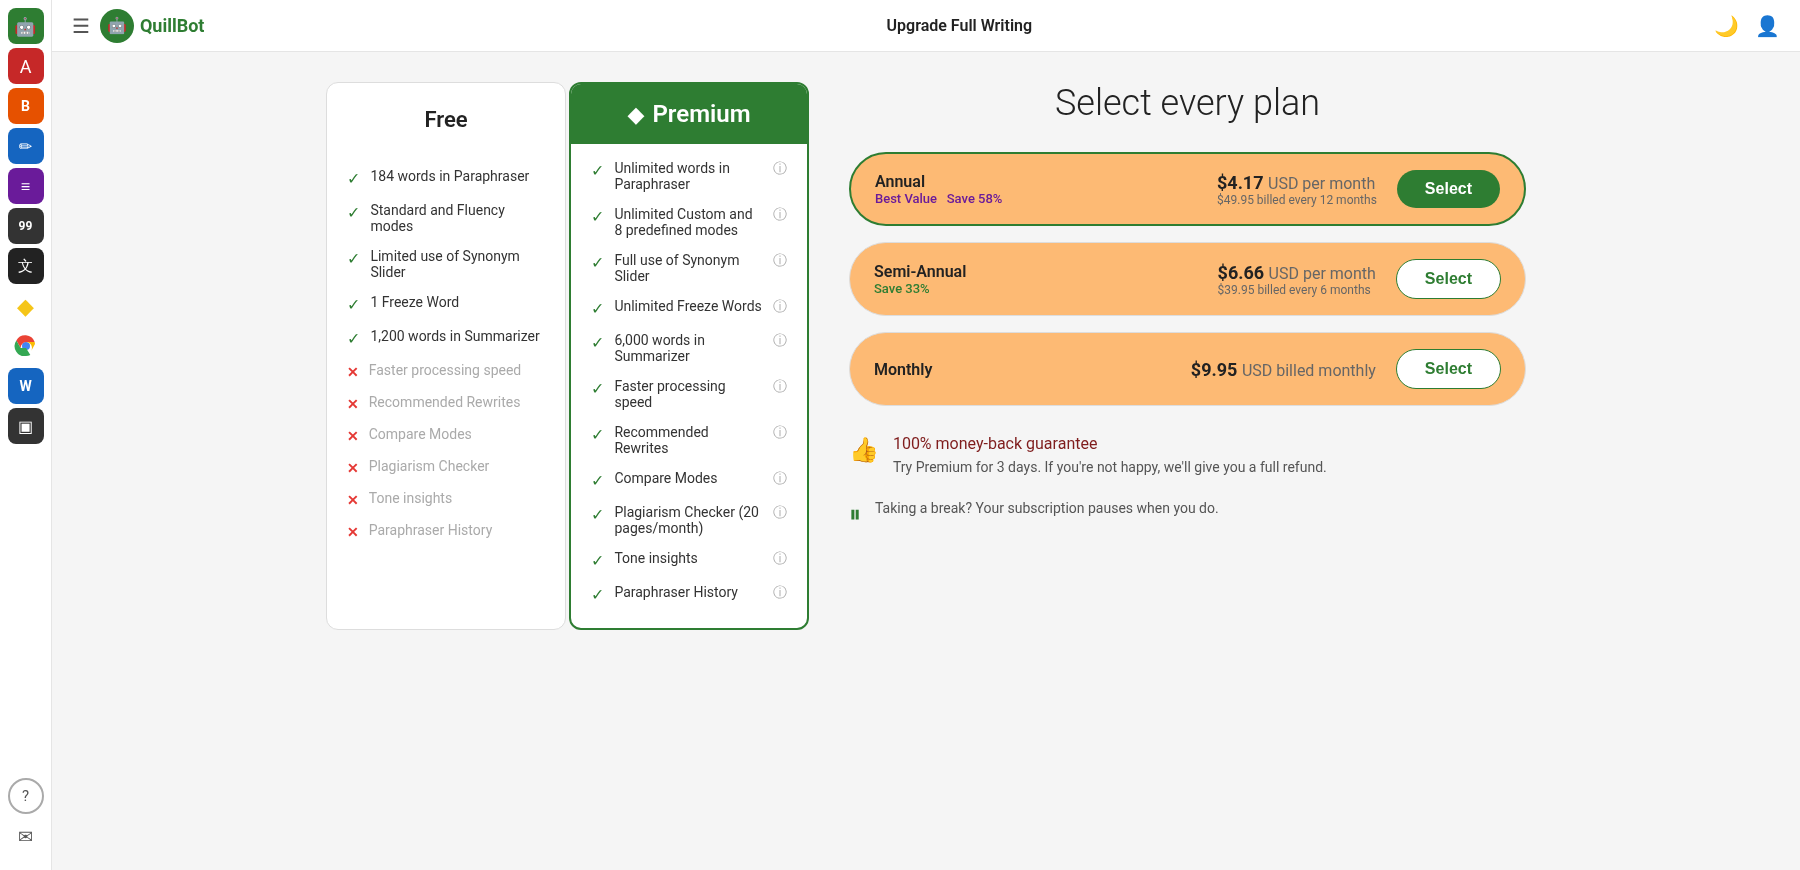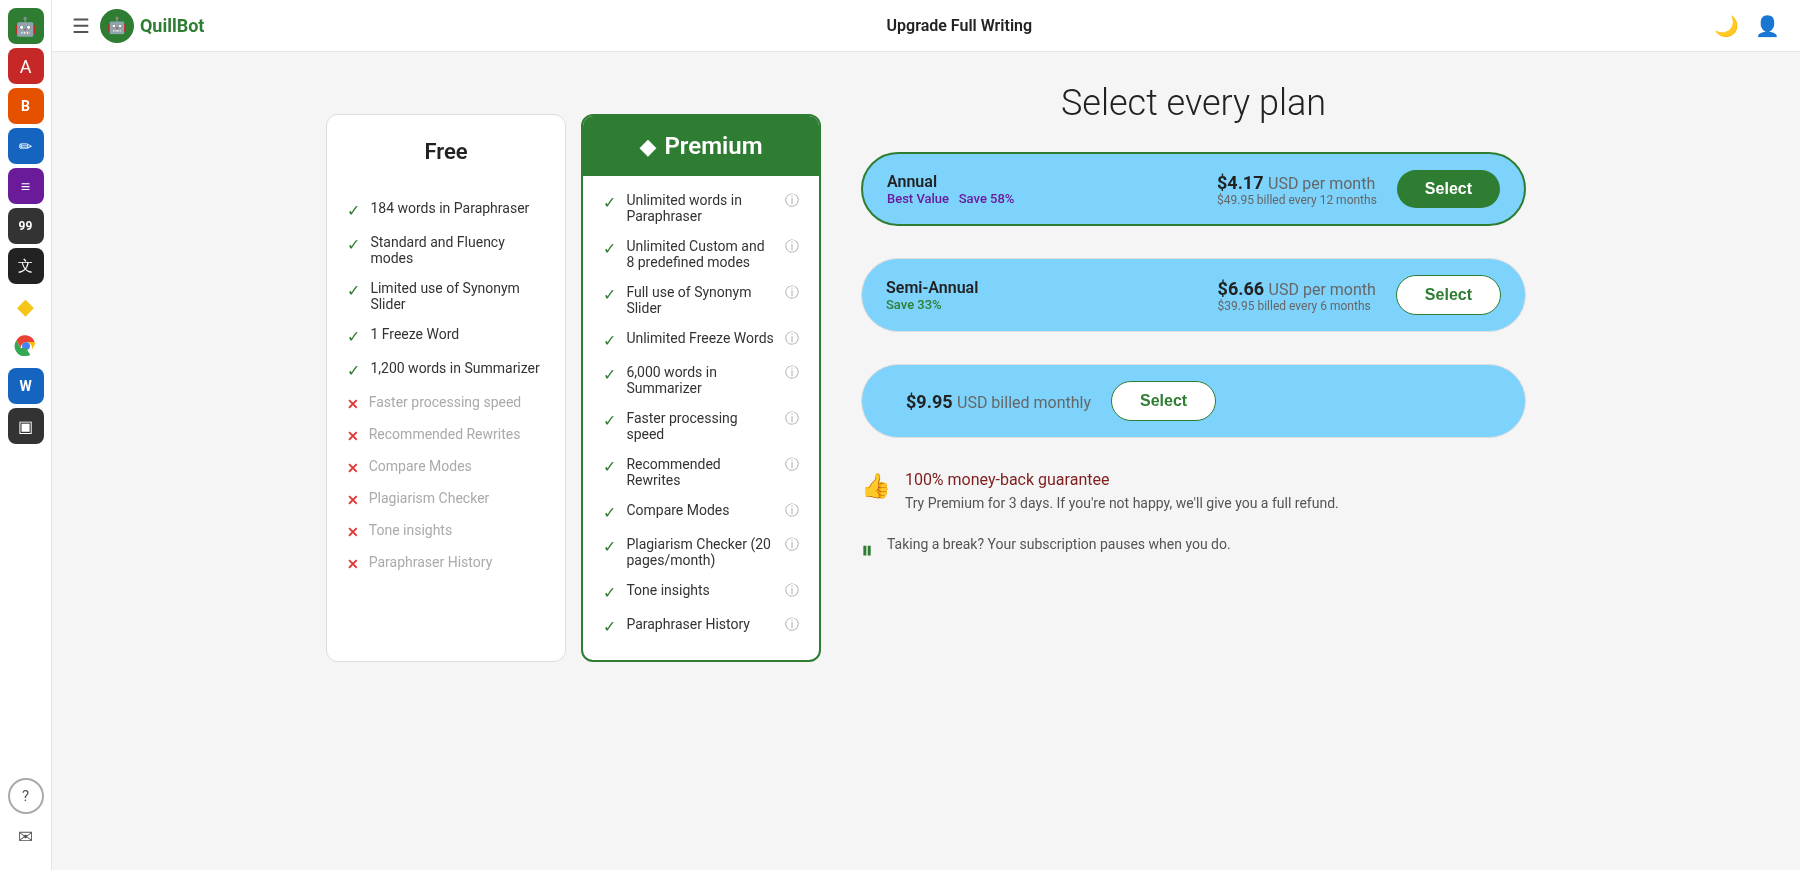--- a/index.html
+++ b/index.html
@@ -80,23 +80,22 @@
       display: flex;
       gap: 40px;
       align-items: flex-start;
       max-width: 1200px;
       width: 100%;
     }
 
     
     .plan-cards {
       display: flex;
-      gap: 16px;
+      gap: 4px;
       align-items: stretch;
-      margin-top: 32px;
     }
 
     .plan-card {
       width: 240px;
       border-radius: 12px;
       border: 1px solid #ddd;
       background: #fff;
       padding: 24px 20px;
       display: flex;
       flex-direction: column;
@@ -140,22 +139,22 @@
       min-width: 360px;
     }
     .select-title { font-size: 36px; font-weight: 300; color: #222; margin-bottom: 28px; text-align: center; }
 
     .plan-option {
       border: 1px solid #ddd;
       border-radius: 50px;
       padding: 16px 24px;
       display: flex;
       align-items: center;
-      margin-bottom: 32px;
-      background: #7dd3fc;
+      margin-bottom: 16px;
+      background: #fdba74;
       cursor: pointer;
     }
     .plan-option.annual {
       border: 2px solid #2e7d32;
     }
     .plan-option-info { flex: 1; }
     .plan-option-name { font-size: 16px; font-weight: 600; color: #222; }
     .plan-option-save { font-size: 13px; color: #6a1b9a; font-weight: 500; }
     .plan-option-price { text-align: left; margin: 0 20px; }
     .plan-option-price .main-price { font-size: 18px; font-weight: 700; color: #222; }
@@ -374,20 +373,23 @@
             <div class="plan-option-save" style="color:#2e7d32;">Save 33%</div>
           </div>
           <div class="plan-option-price">
             <div class="main-price">$6.66 <span class="unit">USD per month</span></div>
             <div class="sub-price">$39.95 billed every 6 months</div>
           </div>
           <button class="select-btn outline">Select</button>
         </div>
 
         <div class="plan-option">
+          <div class="plan-option-info">
+            <div class="plan-option-name">Monthly</div>
+          </div>
           <div class="plan-option-price">
             <div class="main-price">$9.95 <span class="unit">USD billed monthly</span></div>
           </div>
           <button class="select-btn outline">Select</button>
         </div>
 
         <div class="guarantee-section">
           <div class="guarantee-item">
             <span class="guarantee-icon">👍</span>
             <div class="guarantee-text">

